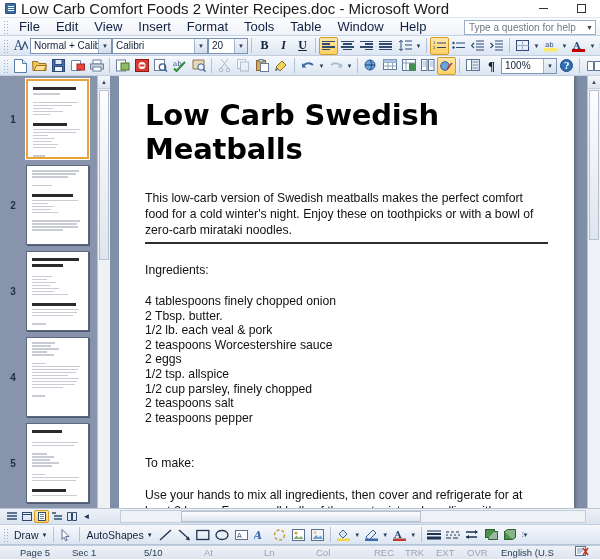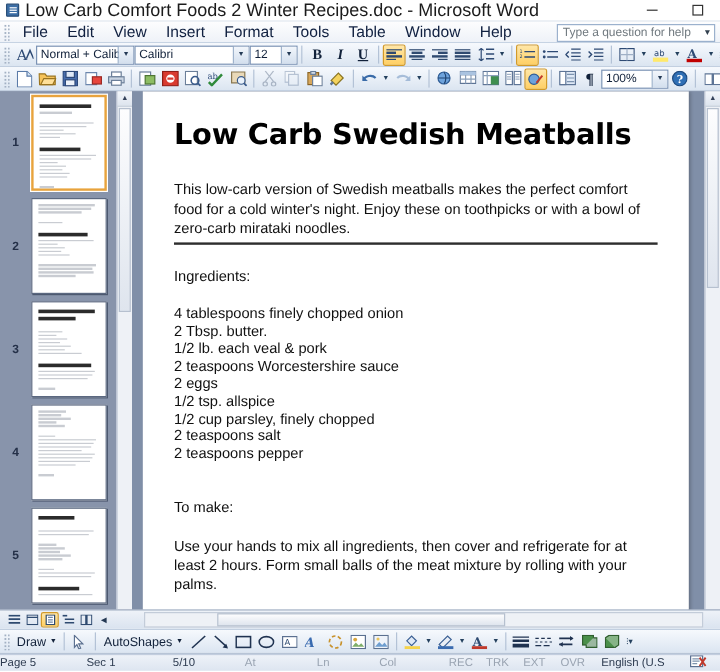--- a/index.html
+++ b/index.html
@@ -116,21 +116,21 @@
     padding: 22px 26px 0 26px;
   }
   .docscroll { position: absolute; right: 0; top: 0; width: 13px; height: 100%;
     background: #eef1f6; border-left: 1px solid #b9c2d1; }
   .docscroll .sbtn { height: 13px; background: linear-gradient(#f4f7fb,#dde4ee); border-bottom: 1px solid #c3ccd9;
      display:flex; align-items:center; justify-content:center; font-size:6px; color:#34425a;}
   .docscroll .sthumb { position: absolute; top: 14px; left: 1px; right: 1px; height: 150px;
     background: linear-gradient(#fdfdfe,#dfe5ee); border: 1px solid #b6c0cf; }
 
   h1.doctitle {
-    margin: 0 0 24px 0; font-size: 24px; font-weight: bold; color: #000;
+    margin: 0 0 24px 0; font-size: 29px; font-weight: bold; color: #000;
     font-family: "DejaVu Sans", sans-serif; letter-spacing: -0.2px;
   }
   p.body { margin: 0; font-size: 12.2px; line-height: 16px; color: #111; }
   .hr { height: 2px; background: #2e2e2e; margin: 4px 0 18px 0; }
   .spacer { height: 16px; }
   .ing { font-size: 12.2px; line-height: 14.6px; color: #111; }
 
   
   .viewbar {
     height: 16px; background: linear-gradient(#eef2f8,#dae3ef);
@@ -209,21 +209,21 @@
       <span>Normal + Calibri</span>
       <span class="cbar">▼</span>
     </div>
     <div style="width:2px"></div>
     <div class="combo" style="width:96px">
       <span>Calibri</span>
       <span class="cbar">▼</span>
     </div>
     <div style="width:2px"></div>
     <div class="combo" style="width:40px">
-      <span>12</span>
+      <span>20</span>
       <span class="cbar">▼</span>
     </div>
     <div class="tsep"></div>
     <div class="tbtn">
         <span class="gb">B</span>
       </div>
     <div class="tbtn">
         <span class="gi">I</span>
       </div>
     <div class="tbtn">
@@ -834,21 +834,21 @@
           <rect x="0.5" y="2.5" width="8" height="8" fill="#4a8f4a" stroke="#2f5e2f"></rect>
           <path d="M0.5 2.5l3-2h8v8l-3 2" fill="#86b487" stroke="#2f5e2f"></path>
         </svg>
       </div>
     <div class="tbtn" style="width:10px">
         <span style="font-size:7px;color:#24405e">⁝▾</span>
       </div>
   </div>
 
   <div class="statusbar">
-    <div class="st" style="width:72px; padding-left:0">Page 5</div>
+    <div class="st" style="width:72px; padding-left:20px">Page 5</div>
     <div class="st" style="width:72px">Sec 1</div>
     <div class="st" style="width:60px">5/10</div>
     <div class="st dim" style="width:60px">At</div>
     <div class="st dim" style="width:52px">Ln</div>
     <div class="st dim" style="width:58px">Col</div>
     <div class="st dim" style="width:31px">REC</div>
     <div class="st dim" style="width:31px">TRK</div>
     <div class="st dim" style="width:31px">EXT</div>
     <div class="st dim" style="width:34px">OVR</div>
     <div class="st" style="width:74px">English (U.S</div>

